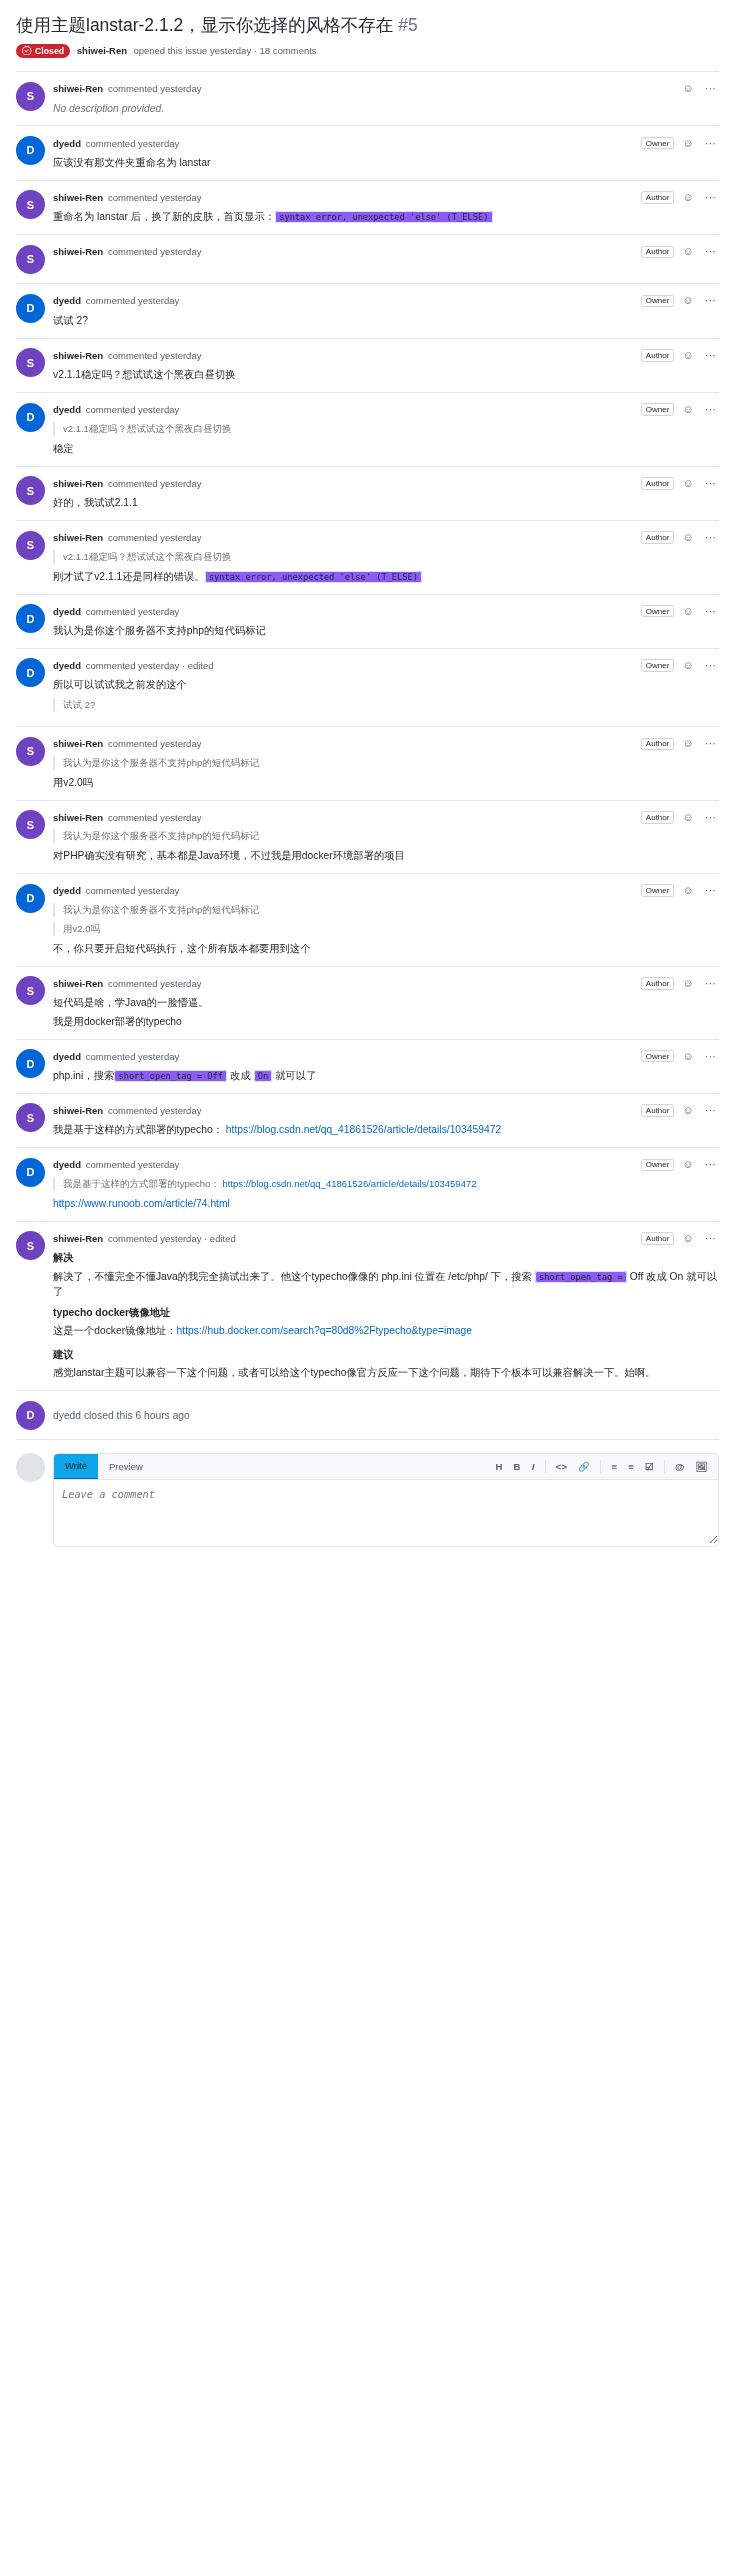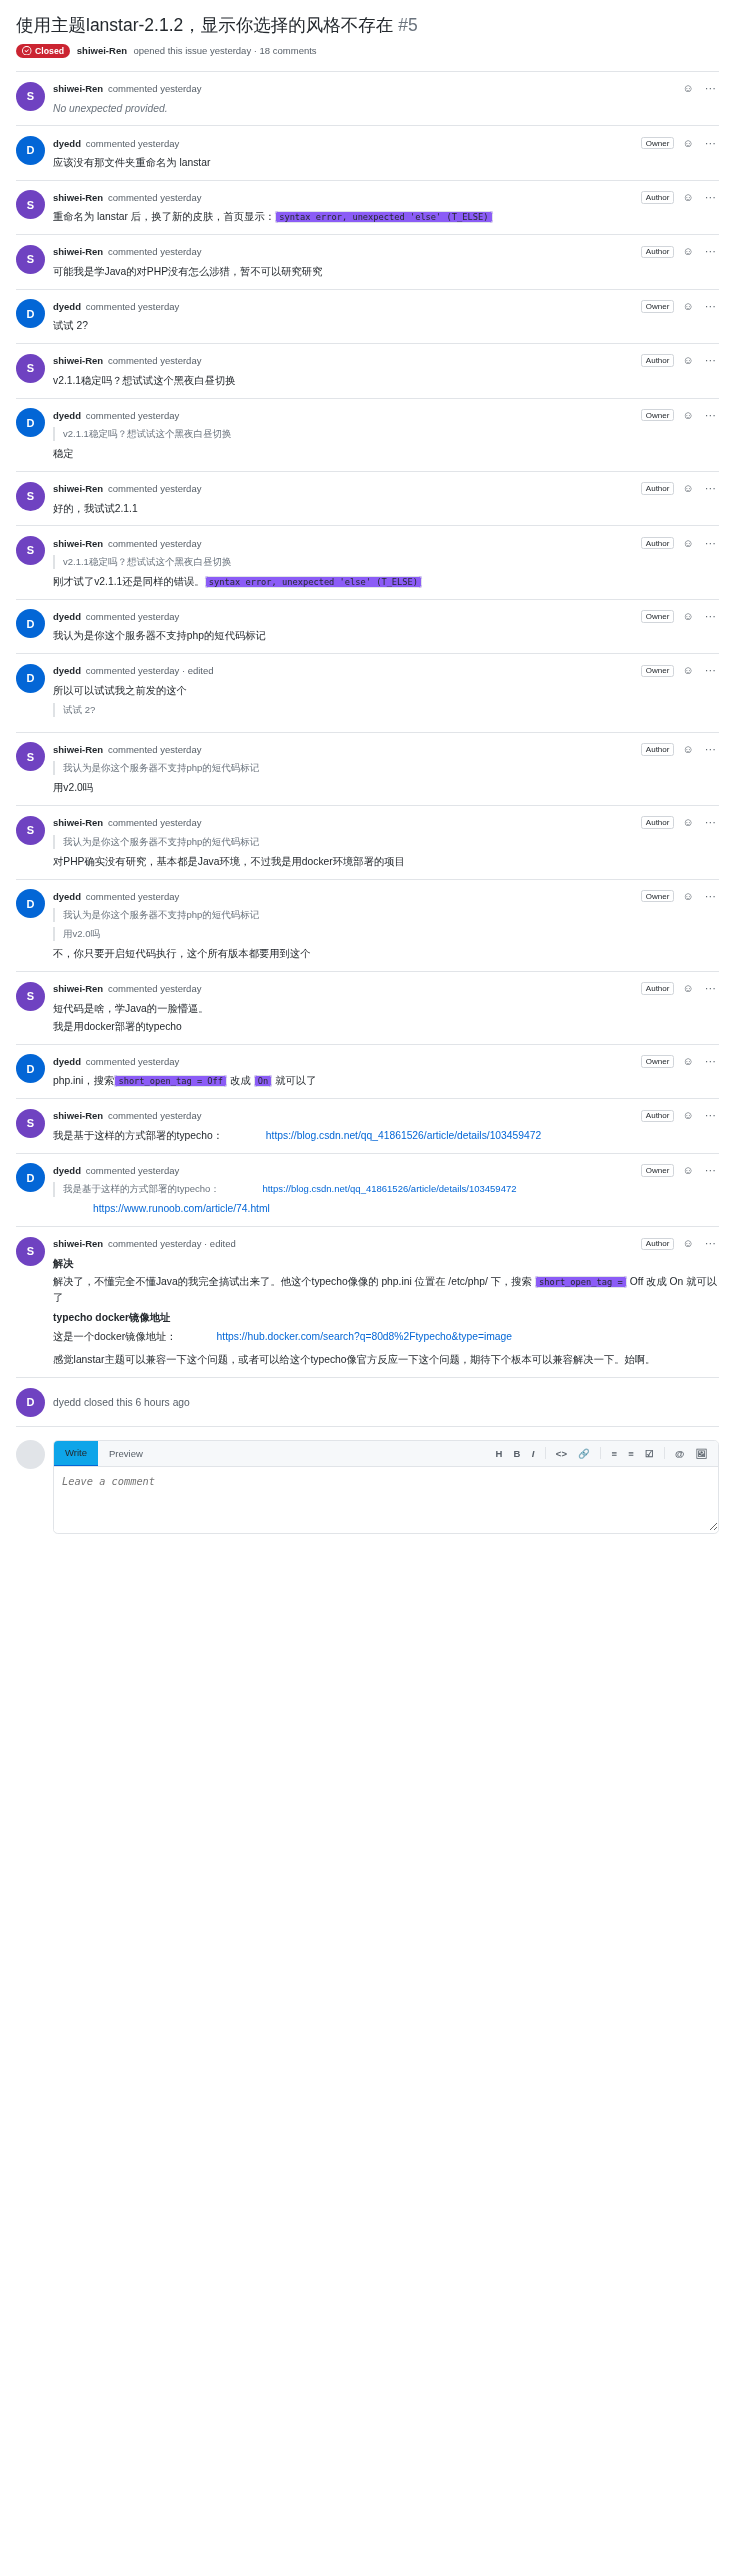--- a/index.html
+++ b/index.html
@@ -136,21 +136,20 @@
     .blockquote-block {
       border-left: 2.4px solid #dfe2e5;
       padding-left: 8px;
       margin: 4.8px 0;
       color: #6a737d;
       font-size: 9.5px;
     }
     .link-text {
       color: #0366d6;
       text-decoration: none;
-      margin-left: 40px;
     }
     .highlight-yellow {
       background: #fffbdd;
       padding: 0.8px 1.6px;
     }
     .closed-notice {
       display: flex;
       align-items: center;
       gap: 8px;
       padding: 9.5px 0;
@@ -274,21 +273,21 @@
           <div class="comment-header-left">
             <span class="commenter-name">shiwei-Ren</span>
             <span class="comment-action">commented yesterday</span>
           </div>
           <div class="comment-header-right">
             <button class="icon-btn">☺</button>
             <button class="icon-btn">···</button>
           </div>
         </div>
         <div class="comment-body">
-          <em>No unexpected provided.</em>
+          <em>No description provided.</em>
         </div>
       </div>
     </div>
 
     <div class="comment-block">
       <div class="avatar" style="background:#0366d6;">D</div>
       <div class="comment-content">
         <div class="comment-header">
           <div class="comment-header-left">
             <span class="commenter-name">dyedd</span>
@@ -332,23 +331,20 @@
         <div class="comment-header">
           <div class="comment-header-left">
             <span class="commenter-name">shiwei-Ren</span>
             <span class="comment-action">commented yesterday</span>
           </div>
           <div class="comment-header-right">
             <span class="badge-role badge-author">Author</span>
             <button class="icon-btn">☺</button>
             <button class="icon-btn">···</button>
           </div>
-        </div>
-        <div class="comment-body">
-          <span>可能我是学Java的对PHP没有怎么涉猎，暂不可以研究研究</span>
         </div>
       </div>
     </div>
 
     <div class="comment-block">
       <div class="avatar" style="background:#0366d6;">D</div>
       <div class="comment-content">
         <div class="comment-header">
           <div class="comment-header-left">
             <span class="commenter-name">dyedd</span>
@@ -673,20 +669,21 @@
           <div style="font-weight:600;margin-bottom:3.2px;">解决</div>
           <div style="margin-bottom:4.8px;">
             <span>解决了，不懂完全不懂Java的我完全搞试出来了。他这个typecho像像的 php.ini 位置在 /etc/php/ 下，搜索</span>
             <span class="code-inline highlight-yellow">short_open_tag =</span>
             <span>Off 改成 On 就可以了</span>
           </div>
           <div style="font-weight:600;margin-bottom:3.2px;">typecho docker镜像地址</div>
           <div style="margin-bottom:8px;">
             这是一个docker镜像地址：<a class="link-text" href="#">https://hub.docker.com/search?q=80d8%2Ftypecho&amp;type=image</a>
           </div>
+          <div style="font-weight:600;margin-bottom:3.2px;">建议</div>
           <div>感觉lanstar主题可以兼容一下这个问题，或者可以给这个typecho像官方反应一下这个问题，期待下个板本可以兼容解决一下。始啊。</div>
         </div>
       </div>
     </div>
 
     <div class="closed-notice">
       <div class="closed-avatar">D</div>
       <span>dyedd closed this 6 hours ago</span>
     </div>
 

